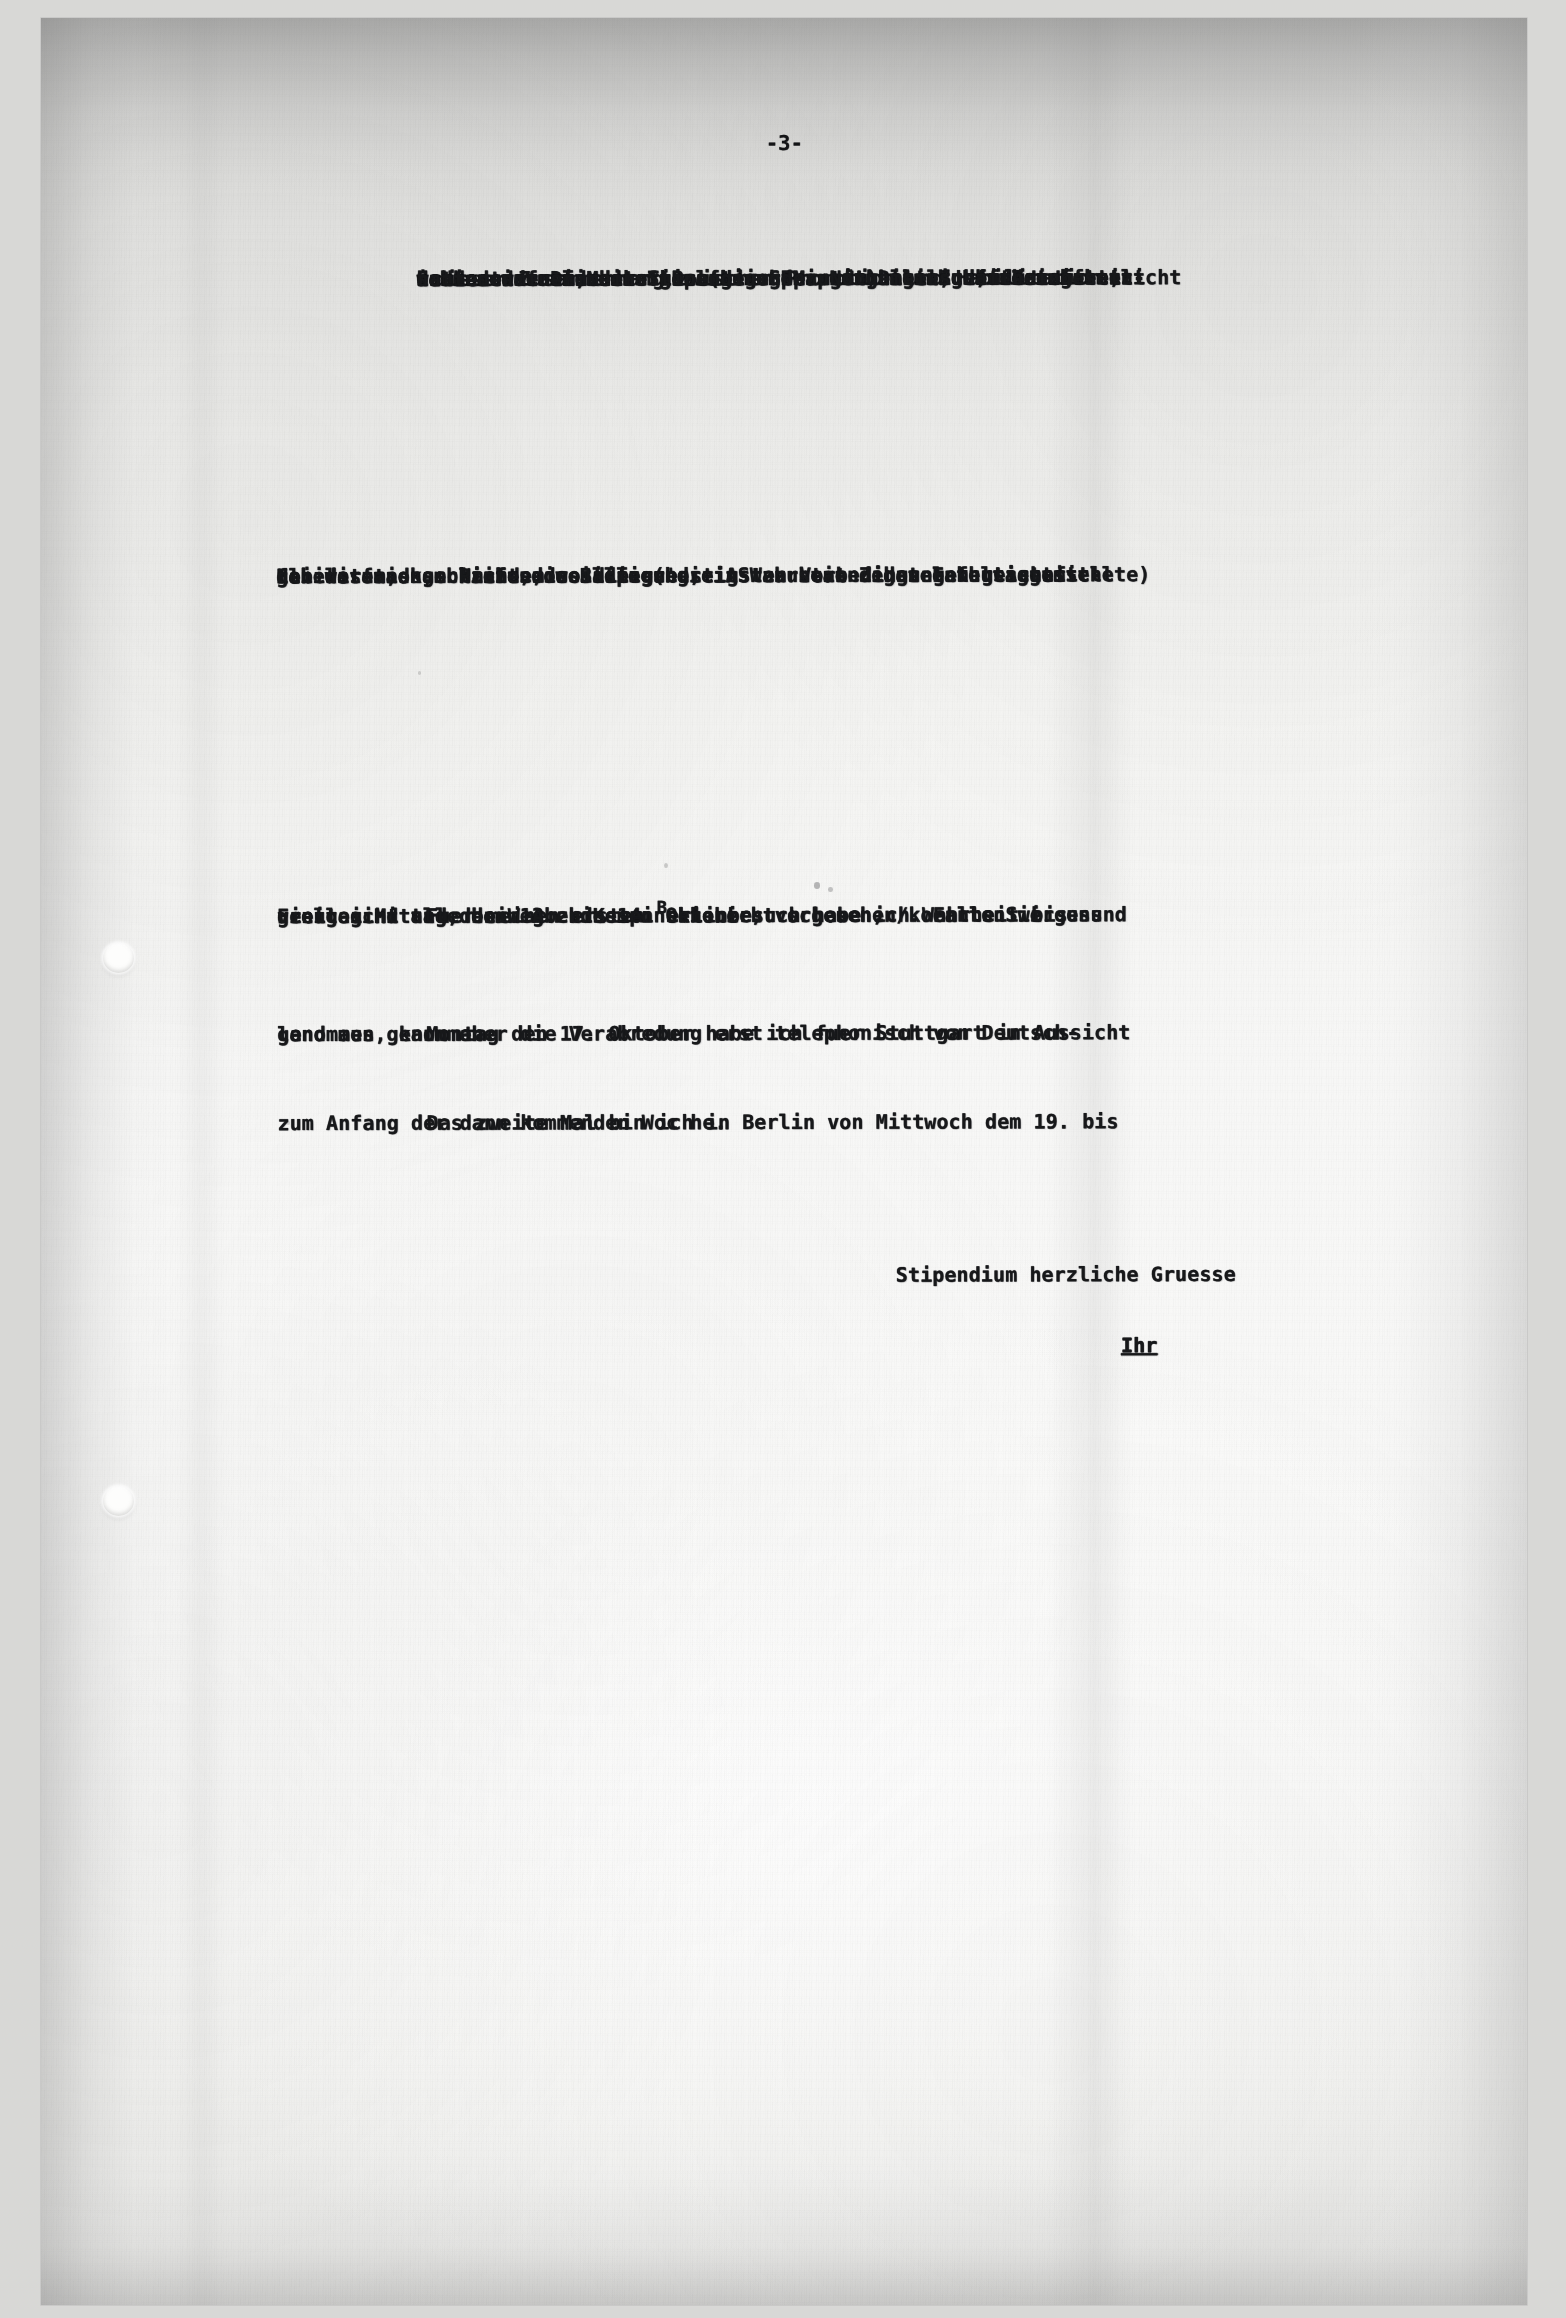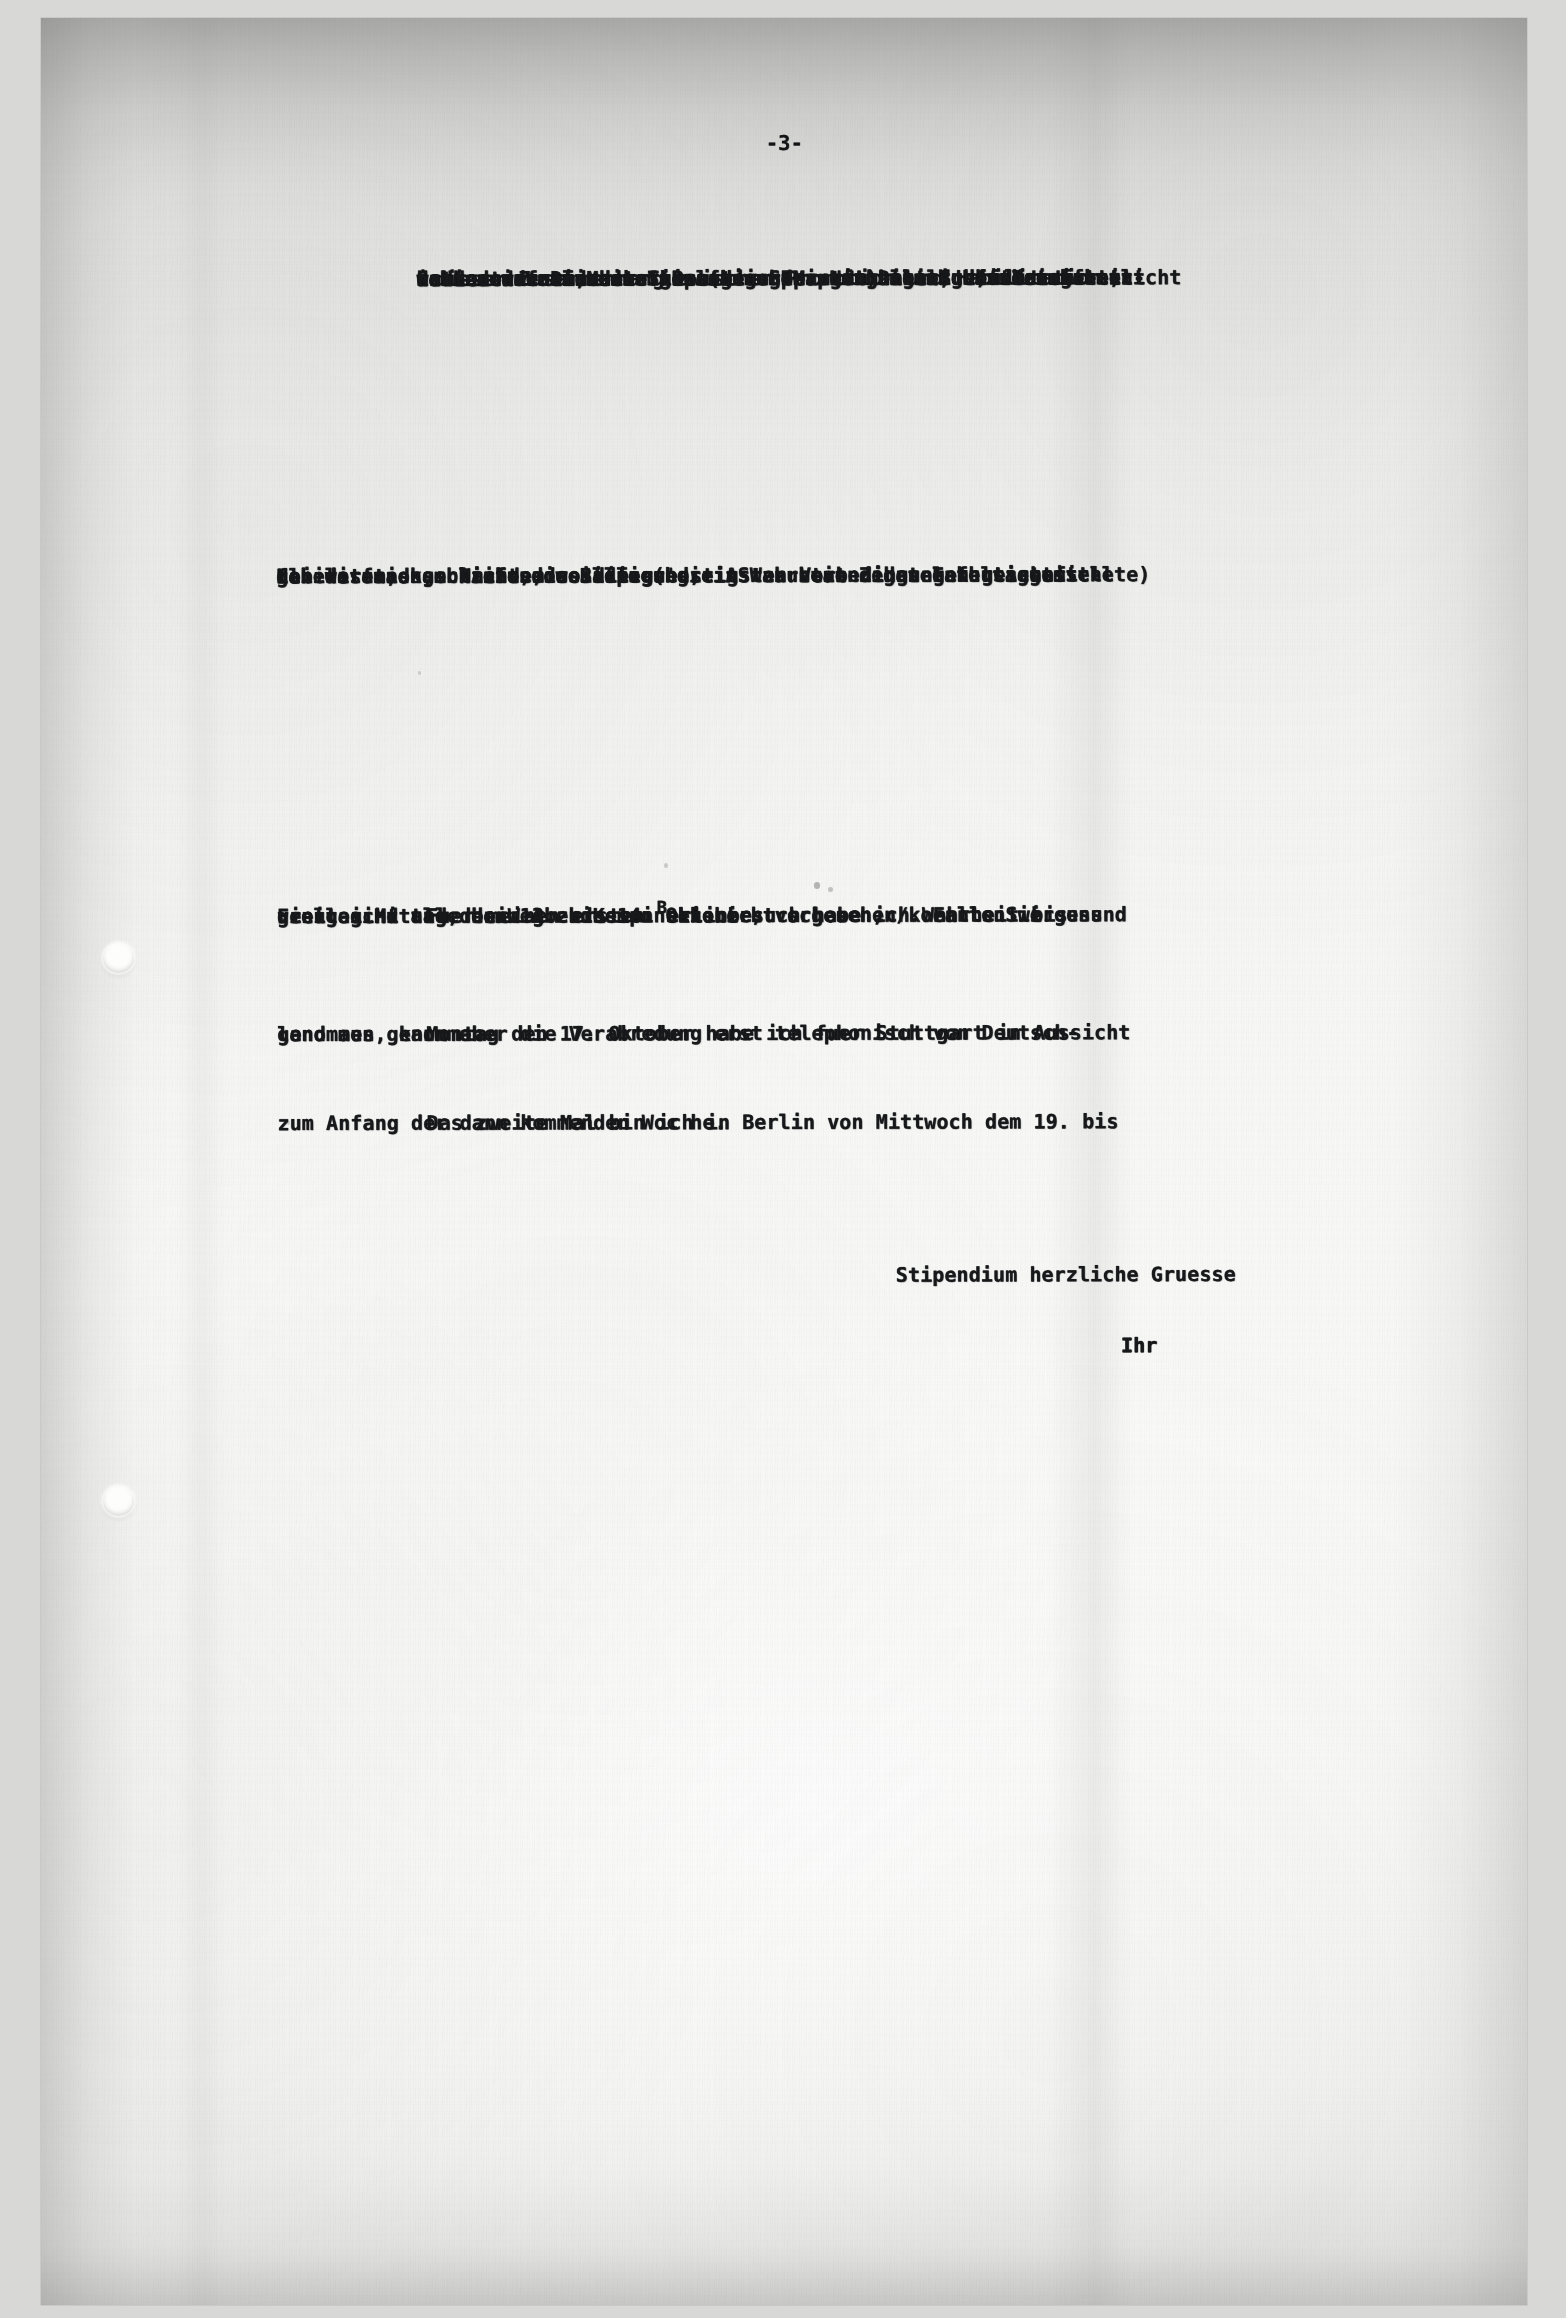--- a/index.html
+++ b/index.html
@@ -166,21 +166,21 @@
     transform-origin: 50% 30%;
   }
 
   
   .raised {
     display: inline-block;
     position: relative;
     top: -9.1px;
     font-size: 17px;
   }
-  .heavy { text-shadow: 0.6px 0 0 rgba(15,15,18,0.65), -0.6px 0 0 rgba(15,15,18,0.5), 0 0.6px 0 rgba(15,15,18,0.55), 0 -0.5px 0 rgba(15,15,18,0.4); }
+  .heavy { text-shadow: 0.6px 0 0 rgba(15,15,18,0.65), -0.6px 0 0 rgba(15,15,18,0.5), 0 0.6px 0 rgba(15,15,18,0.55), 0 -0.5px 0 rgba(15,15,18,0.4); text-decoration: underline; }
 
   
   .speck {
     position: absolute;
     background: rgba(60,60,62,0.55);
     border-radius: 50%;
     pointer-events: none;
   }
 </style>
 </head>

